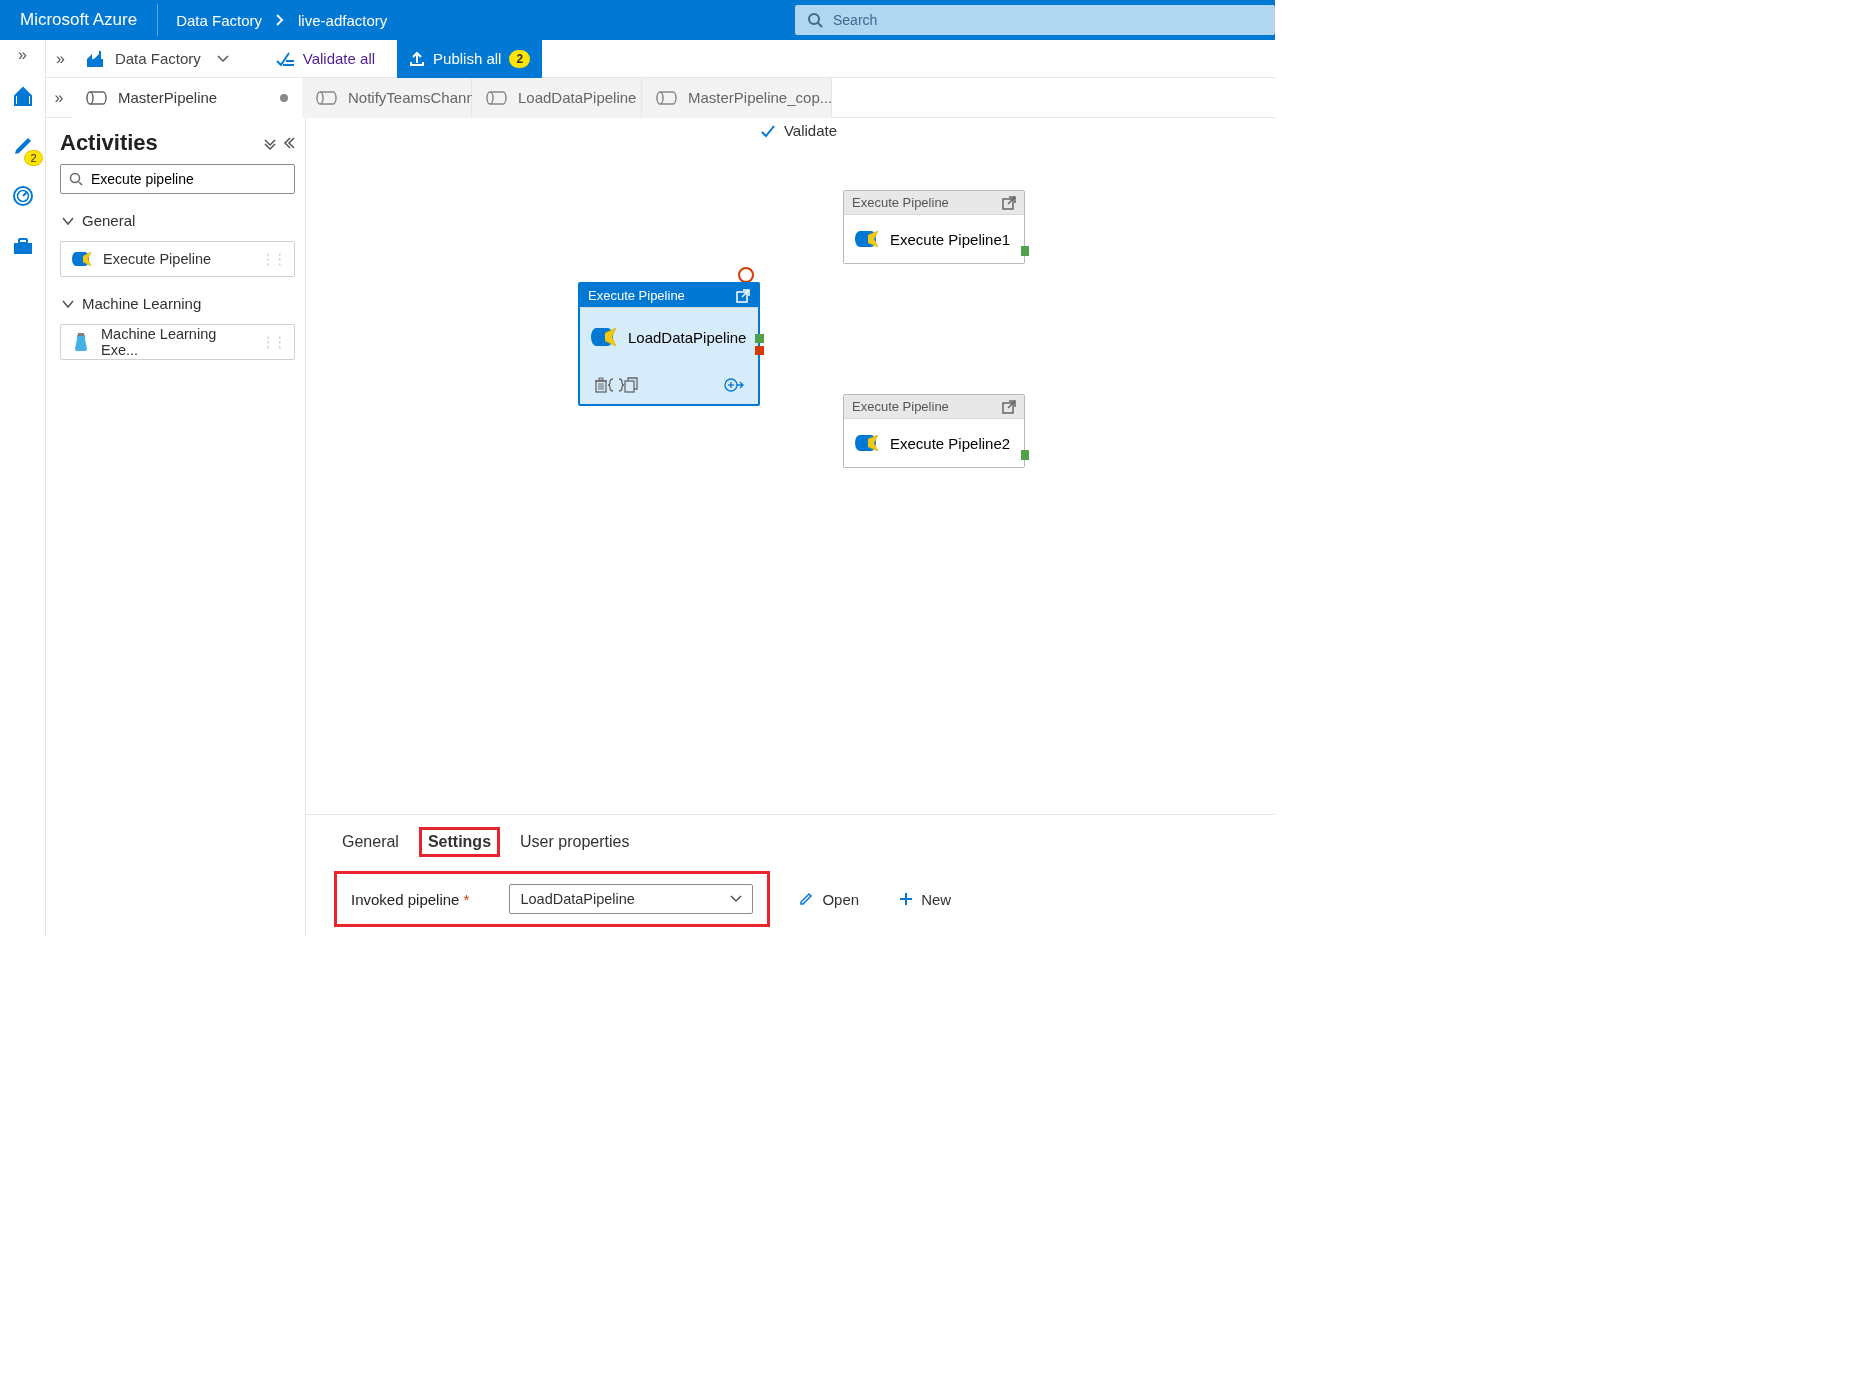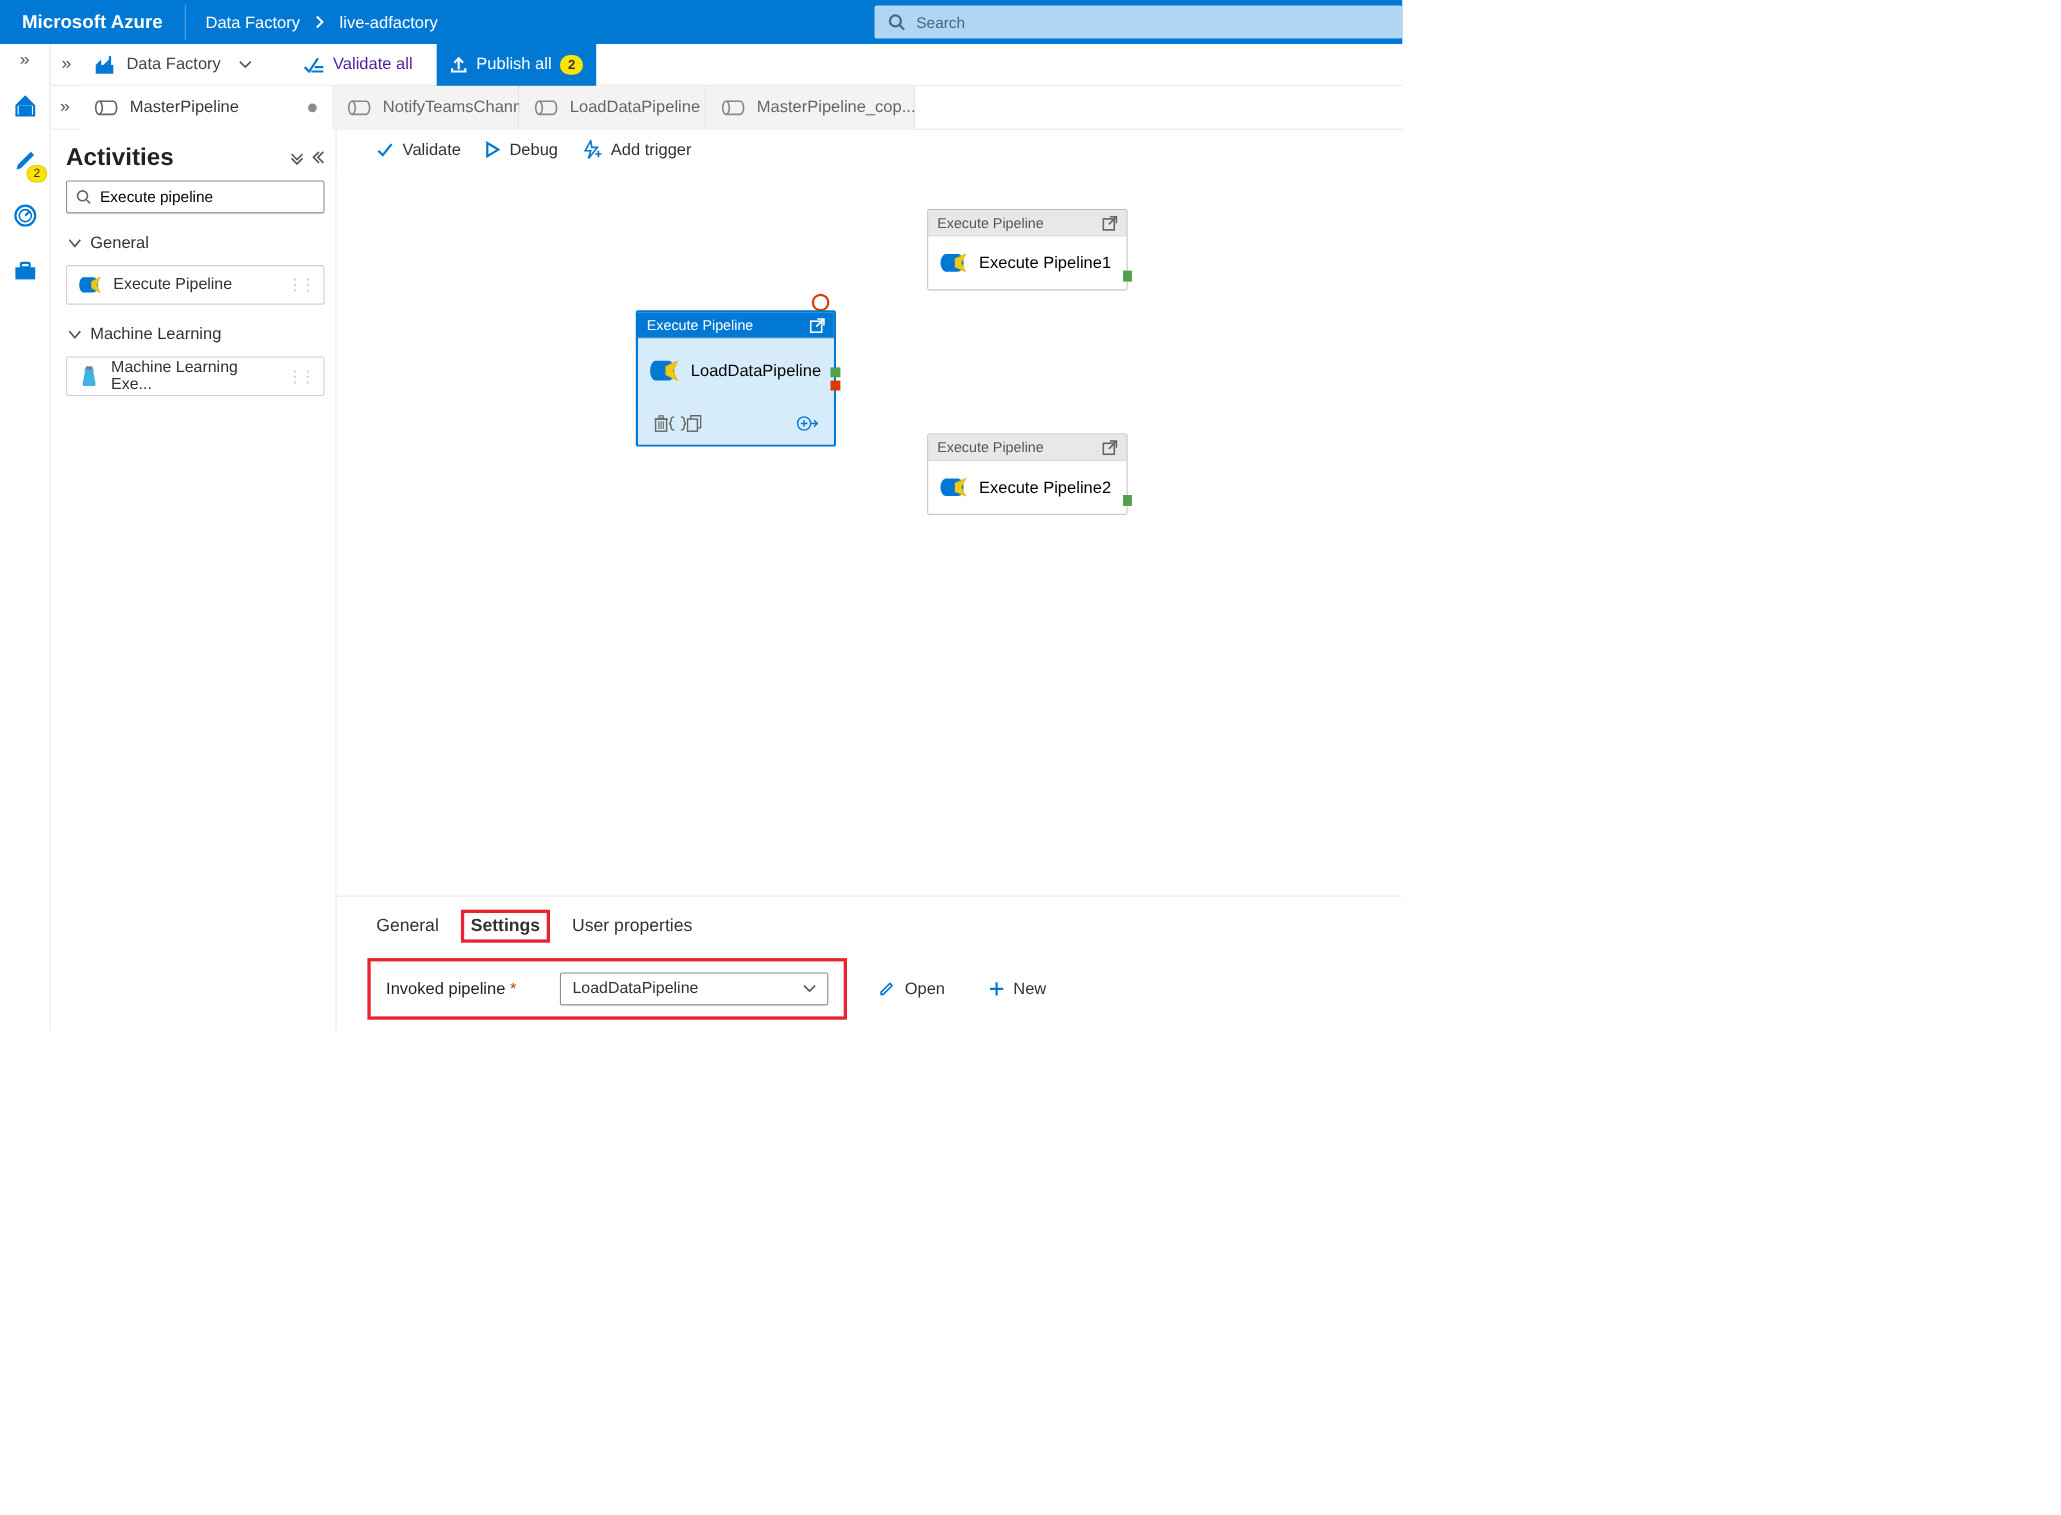--- a/index.html
+++ b/index.html
@@ -1,20 +1,20 @@
 <!DOCTYPE html>
 <html><head>
 <meta charset="utf-8">
 <style>
   * { box-sizing: border-box; margin: 0; padding: 0; font-family: "Segoe UI", Arial, sans-serif; }
   body { width: 1275px; height: 937px; overflow: hidden; display:flex; flex-direction:column; background:#fff; }
 
   
   .topbar { height:40px; background:#0078d4; display:flex; align-items:center; color:#fff; font-size:14px; }
-  .topbar .brand { font-weight:700; font-size:17px; padding:0 20px; border-right:1px solid rgba(255,255,255,.35); height:32px; display:flex; align-items:center; }
+  .topbar .brand { font-weight:400; font-size:17px; padding:0 20px; border-right:1px solid rgba(255,255,255,.35); height:32px; display:flex; align-items:center; }
   .topbar .crumbs { display:flex; align-items:center; gap:14px; padding-left:18px; font-size:15px; }
   .topbar .crumb-arrow { opacity:.95; }
   .topbar .searchbox { margin-left:auto; width:480px; height:30px; background:#b0d6f1; border-radius:2px; display:flex; align-items:center; padding:0 12px; color:#3b6a8a; }
   .topbar .searchbox input { background:transparent; border:none; outline:none; font-size:14px; color:#3b6a8a; margin-left:10px; width:100%; }
   .topbar .searchbox input::placeholder { color:#3b6a8a; }
 
   
   .main { flex:1; display:flex; min-height:0; }
 
   
@@ -53,21 +53,21 @@
   .actpanel .dblchev { display:flex; gap:4px; color:#555; font-size:14px; }
   .act-search { width:100%; height:30px; border:1px solid #8c8c8c; border-radius:2px; padding:0 8px; display:flex; align-items:center; gap:8px; color:#555; }
   .act-search input { border:none; outline:none; font-size:14px; width:100%; }
   .act-group { margin-top:14px; font-size:15px; color:#323232; display:flex; align-items:center; gap:8px; padding:4px 2px; cursor:pointer; }
   .act-group .chev { color:#555; }
   .act-item { margin-top:8px; height:36px; border:1px solid #d0d0d0; border-radius:2px; display:flex; align-items:center; gap:10px; padding:0 10px; font-size:14.5px; color:#323232; cursor:grab; justify-content:space-between;}
   .act-item .lbl {display:flex; align-items:center; gap:10px;}
   .grip { color:#c9c9c9; letter-spacing:-3px; }
 
   .canvaswrap { flex:1; display:flex; flex-direction:column; min-height:0; }
-  .canvastool { height:36px; display:flex; align-items:center; gap:22px; padding:4px 20px 4px 36px; }
+  .canvastool { height:36px; display:flex; align-items:center; gap:22px; padding:4px 20px 4px 36px;flex-direction:column; }
   .canvastool .cbtn { display:flex; align-items:center; gap:8px; color:#0b62b4; font-size:15px; cursor:pointer; }
 
   .canvas { flex:1; position:relative; background:#fff; overflow:hidden; }
   .node { position:absolute; width:182px; border:1px solid #b9b9b9; border-radius:2px; background:#f4f4f4; }
   .node .nhead { height:24px; background:#e8e8e8; display:flex; align-items:center; justify-content:space-between; padding:0 8px; font-size:13px; color:#555; border-bottom:1px solid #d8d8d8;}
   .node .nbody { height:48px; display:flex; align-items:center; gap:10px; padding:0 10px; background:#fff; font-size:15px; }
   .node .port { position:absolute; right:-5px; width:8px; height:10px; background:#50a14a; }
   .node.selected { border:2px solid #0078d4; }
   .node.selected .nhead { background:#0078d4; color:#fff; }
   .node.selected .nbody { background:#d7ecfb; height:58px; }

